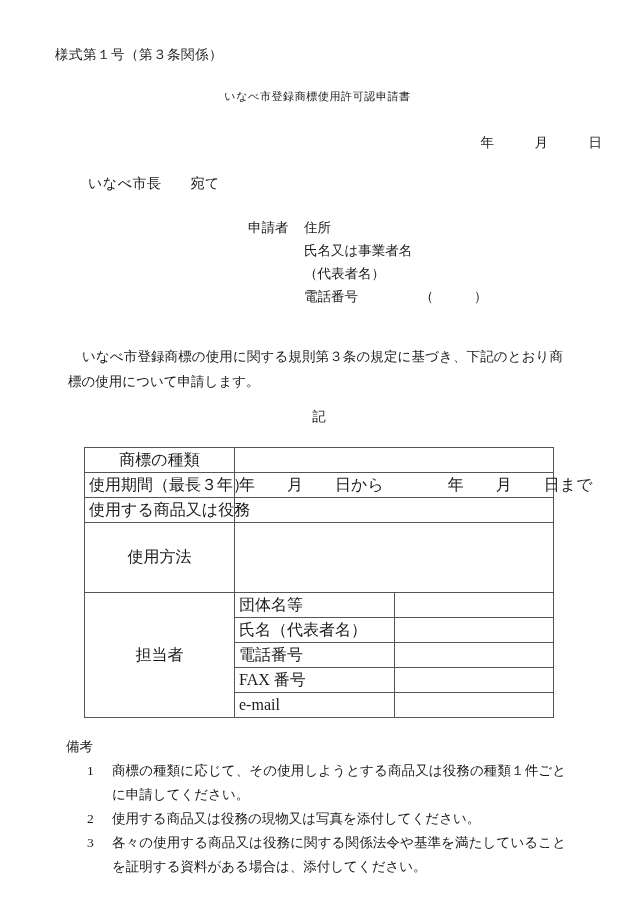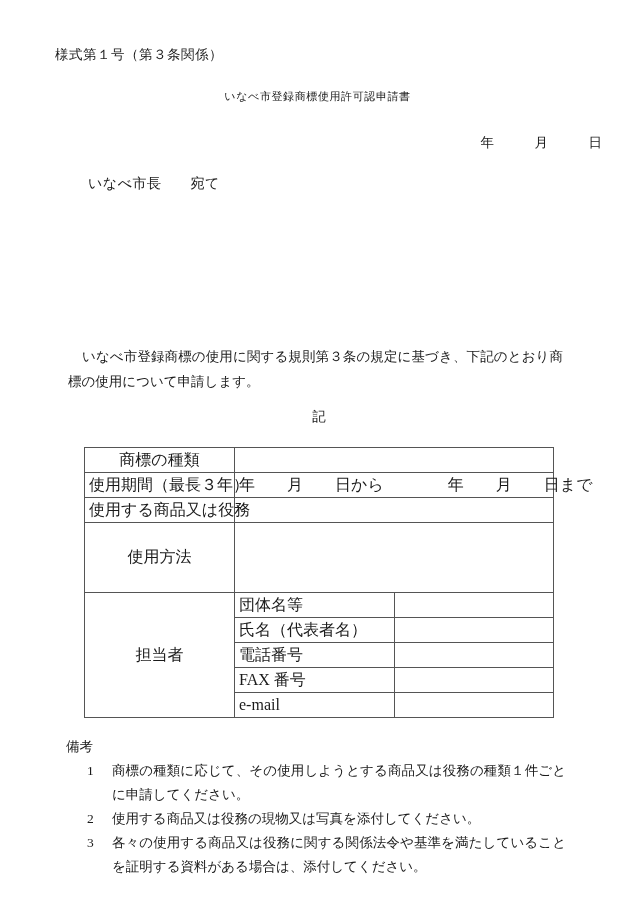--- a/index.html
+++ b/index.html
@@ -192,20 +192,26 @@
   <div class="doc-body">
 
     <div class="form-no">様式第１号（第３条関係）</div>
 
     <div class="doc-title">いなべ市登録商標使用許可認申請書</div>
 
     <div class="date-line">年　　　月　　　日</div>
 
     <div class="addressee">いなべ市長　　宛て</div>
 
+    <div class="applicant">
+      <span class="row"><span class="lead">申請者</span><span>住所</span></span>
+      <span class="row"><span class="indent"></span><span>氏名又は事業者名</span></span>
+      <span class="row"><span class="indent"></span><span>（代表者名）</span></span>
+      <span class="row"><span class="indent"></span><span>電話番号</span><span style="display:inline-block;width:62px;"></span><span>（　　　）</span></span>
+    </div>
 
     <div class="para">いなべ市登録商標の使用に関する規則第３条の規定に基づき、下記のとおり商標の使用について申請します。</div>
 
     <div class="ki">記</div>
 
     <table class="form-table">
       <tbody>
         <tr>
           <td class="lbl r-short">商標の種類</td>
           <td class="val r-short" colspan="2"></td>

